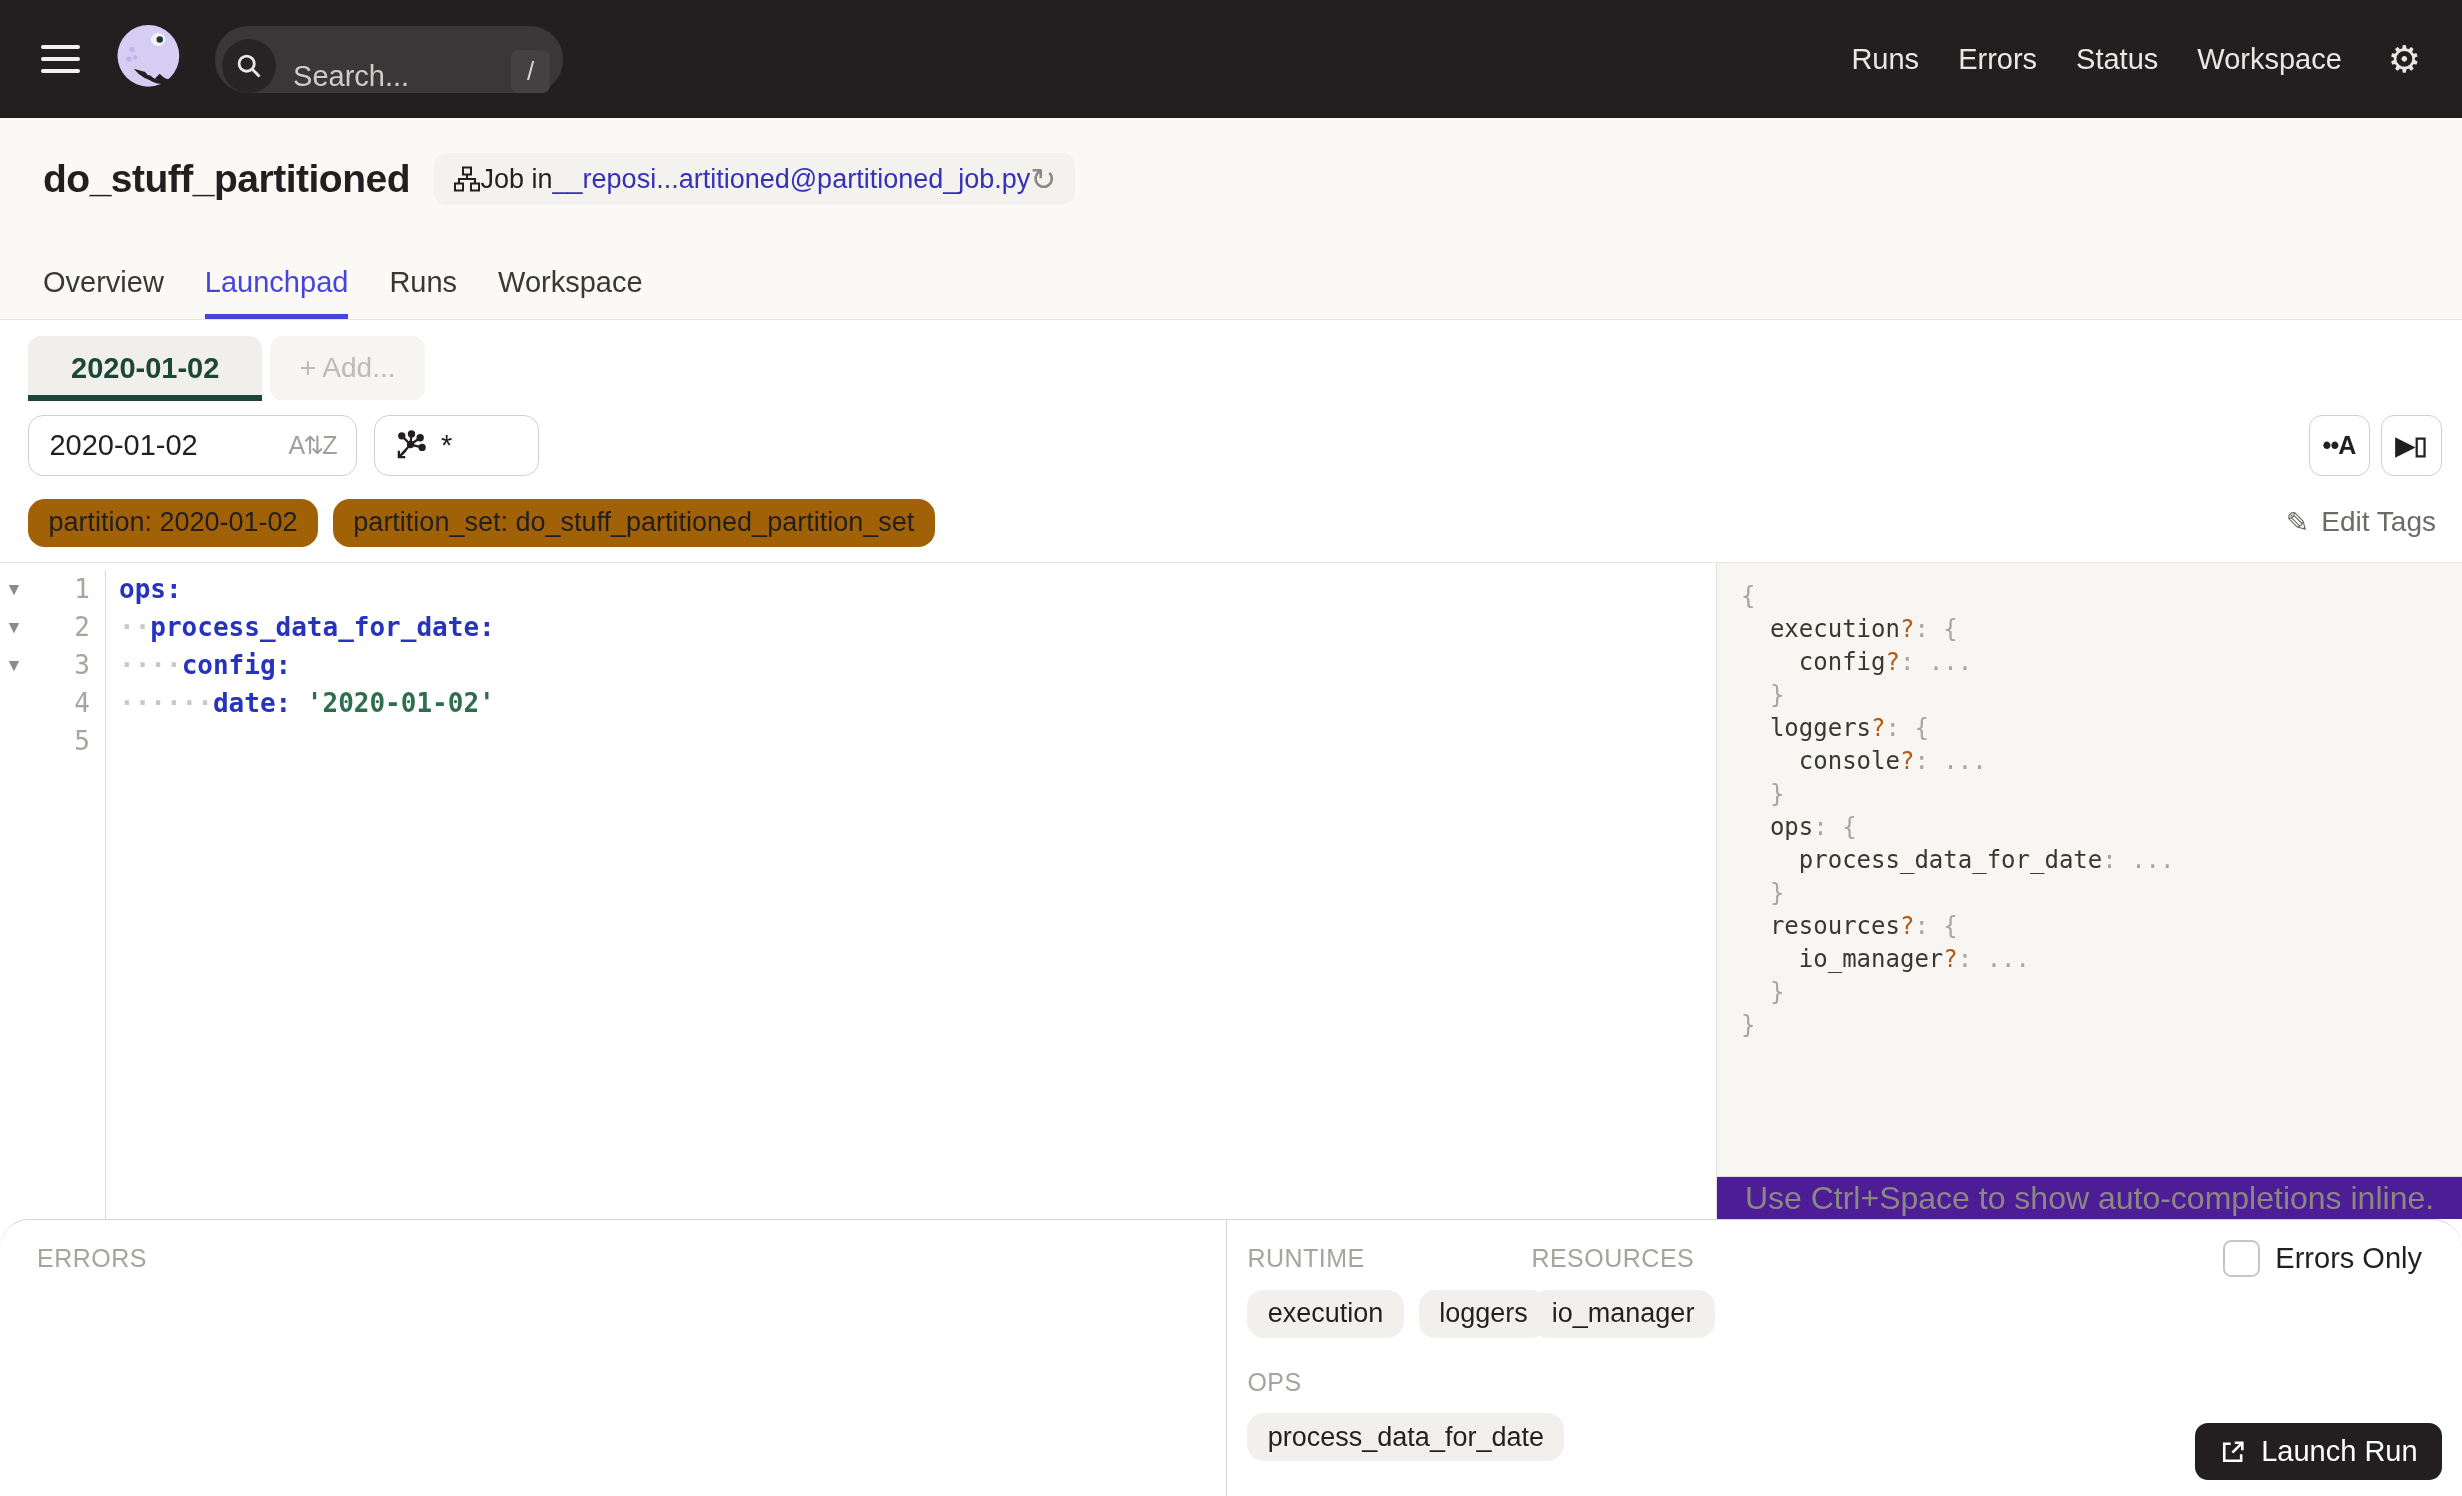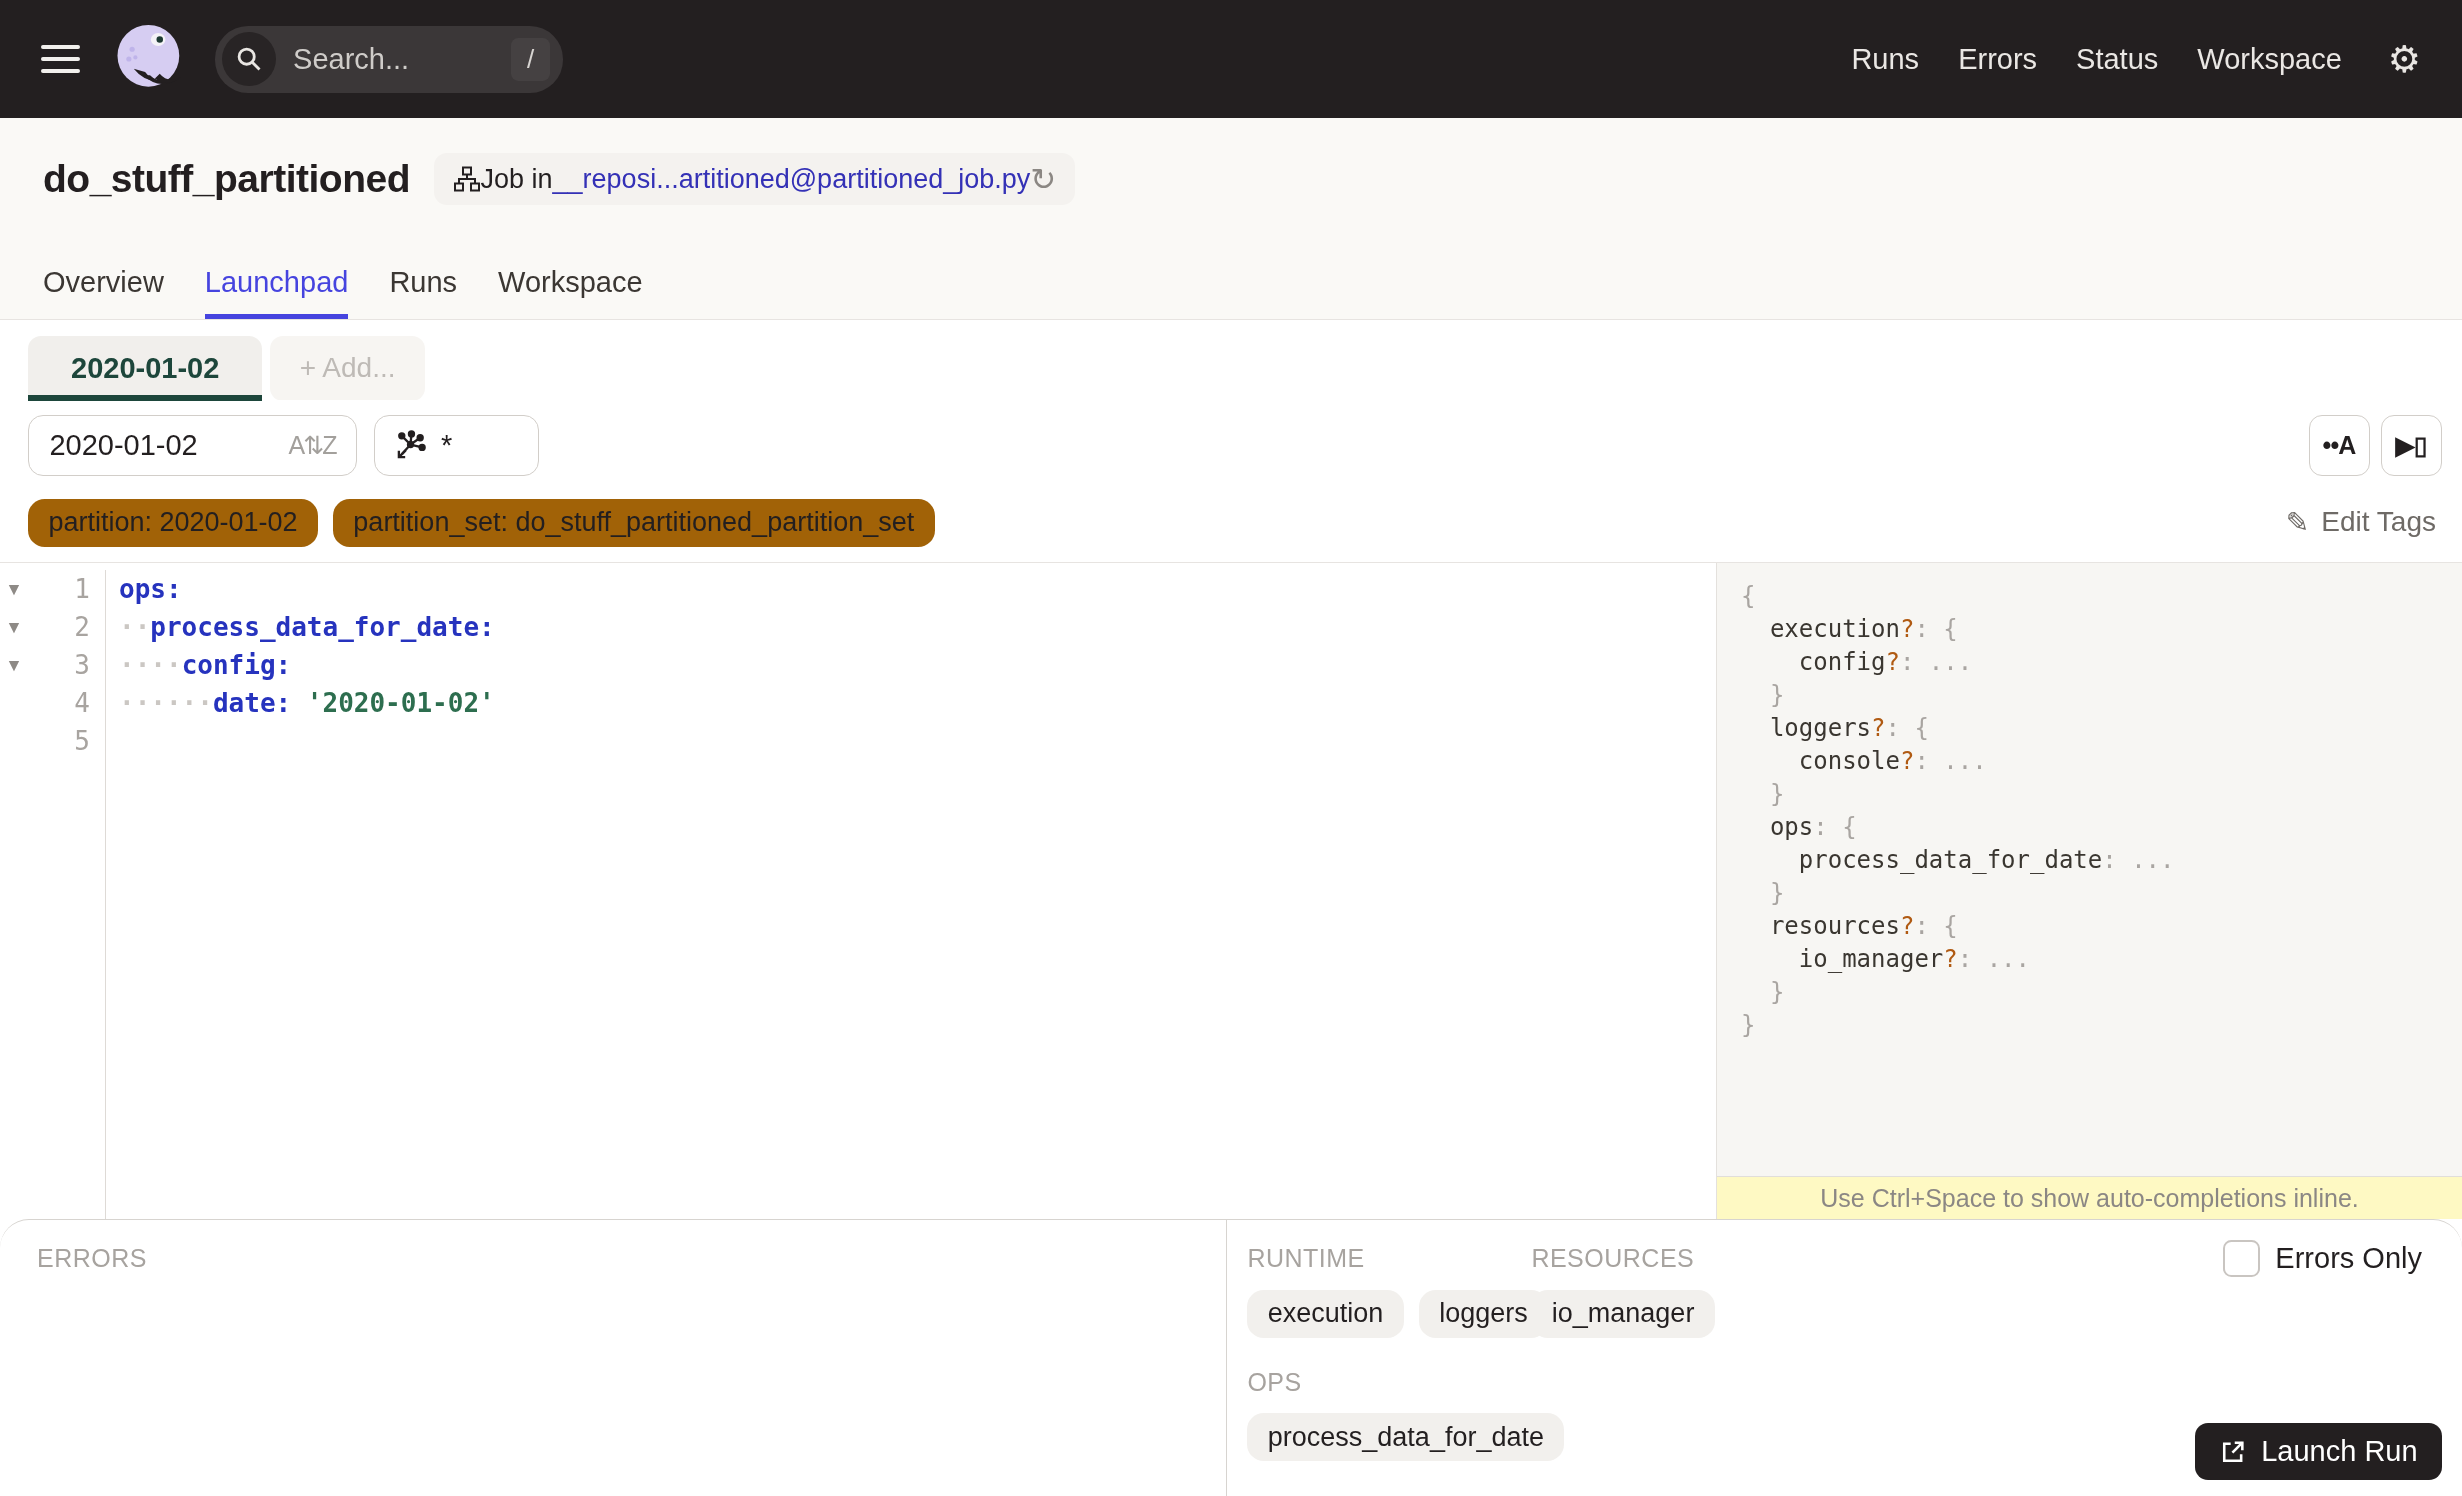--- a/index.html
+++ b/index.html
@@ -4,21 +4,21 @@
 <style>
   * { margin:0; padding:0; box-sizing:border-box; }
   body { font-family:"Liberation Sans", sans-serif; background:#fff; }
   .page { position:relative; width:2462px; height:1497px; overflow:hidden; background:#fff; display:flex; flex-direction:column; }
 
   
   .topbar { height:118px; flex:0 0 118px; background:#231F20; display:flex; align-items:center; padding:0 41px; }
   .hamburger { width:39px; display:flex; flex-direction:column; gap:7.4px; margin-right:31px; cursor:pointer; }
   .hamburger div { height:4.6px; background:#F2F0ED; border-radius:1.9px; }
   .logo { width:78px; height:78px; margin-right:26px; }
-  .search { width:348px; height:67px; background:#3B3738; border-radius:33px; display:flex; align-items:center; padding:0 13px 0 7.4px; }
+  .search { width:348px; height:67px; background:#3B3738; border-radius:33px; display:flex; align-items:flex-end; padding:0 13px 0 7.4px; }
   .search-mag { width:54px; height:54px; border-radius:50%; background:#282425; display:flex; align-items:center; justify-content:center; margin-right:16.7px; flex:0 0 54px; }
   .search-input { flex:1; background:transparent; border:none; outline:none; color:#D5D2CF; font-size:29px; font-family:"Liberation Sans", sans-serif; min-width:0; }
   .search-input::placeholder { color:#CFCCC9; }
   .search-slash { width:39px; height:43px; background:#454142; border-radius:7.4px; color:#D8D5D2; font-size:26px; display:flex; align-items:center; justify-content:center; }
   .top-spacer { flex:1; }
   .nav-links { display:flex; gap:39px; margin-right:46px; }
   .nav-link { color:#EAE7E4; font-size:29px; font-weight:500; cursor:pointer; }
   .gear-icon { color:#E9E6E3; font-size:37px; line-height:1; cursor:pointer; }
 
   
@@ -72,21 +72,21 @@
   .ws { color:#CBC7C3; }
   .k  { color:#2633BE; }
   .v  { color:#2D6E4F; }
 
   .schema { width:746px; flex:0 0 746px; background:#F7F6F3; border-left:1.9px solid #E4E1DD; display:flex; flex-direction:column; }
   .schema-body { flex:1; padding:16.7px 0 0 24px; font-family:"DejaVu Sans Mono", monospace; font-size:24px; overflow:hidden; }
   .schema-line { height:33px; line-height:33px; white-space:pre; }
   .sk { color:#3A3630; }
   .sq { color:#B05A12; }
   .sp { color:#A9A5A1; }
-  .schema-hint { height:43px; flex:0 0 43px; background:#fef9c3; border-top:0.9px solid #E1DEDA; text-align:center; line-height:42px; font-size:25px; color:#8B8784; }
+  .schema-hint { height:43px; flex:0 0 43px; background:#4c1d95; border-top:0.9px solid #E1DEDA; text-align:center; line-height:42px; font-size:32px; color:#8B8784; }
 
   
   .bottom { height:278px; flex:0 0 278px; border-top:1.9px solid #D7D4D0; display:flex; background:#fff;border-radius:29px; }
   .errors-panel { width:1227px; flex:0 0 1227px; border-right:1.9px solid #D7D4D0; padding:24px 0 0 37px; }
   .meta-label { font-size:25px; color:#A7A39F; letter-spacing:0.5px; }
   .meta-panel { flex:1; position:relative; padding:24px 0 0 20.4px; }
   .meta-grid { display:grid; grid-template-columns:284px auto; row-gap:30px; }
   .meta-group .meta-label { margin-bottom:16.7px; }
   .chip-row { display:flex; gap:15px; }
   .chip { height:48px; background:#F2F0ED; border-radius:16.7px; padding:0 20.4px; font-size:27px; display:flex; align-items:center; color:#231F20; white-space:nowrap; }

